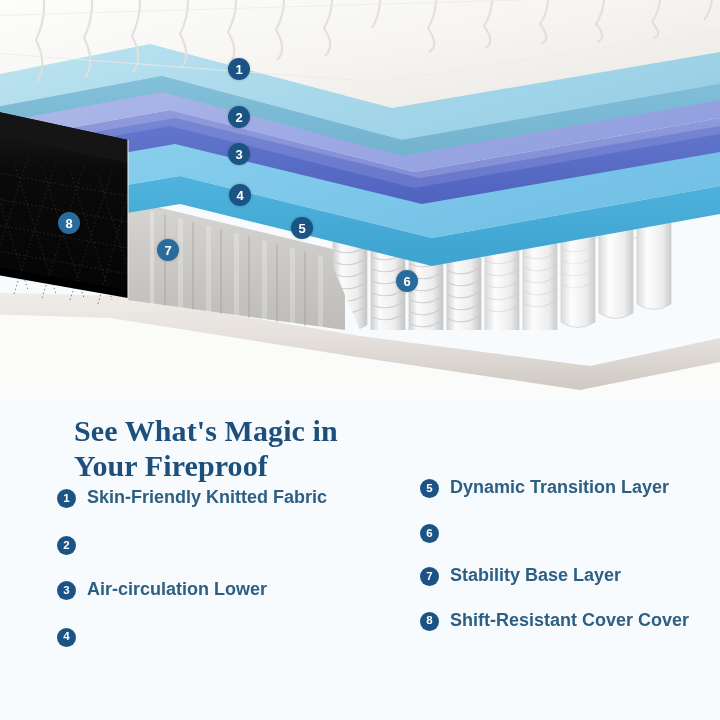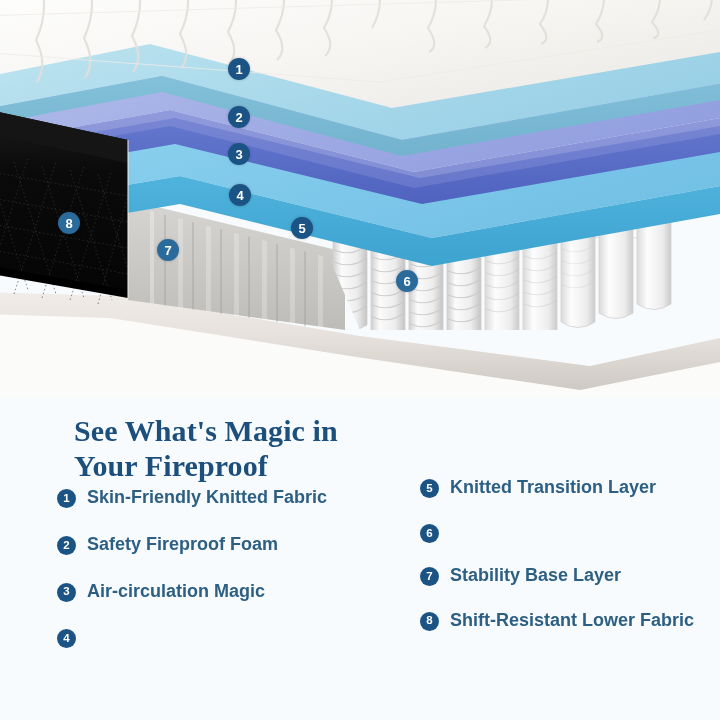--- a/index.html
+++ b/index.html
@@ -364,42 +364,41 @@
     <div>Your Fireproof</div>
   </div>
 
   <div class="col" id="col-left">
     <div class="item">
       <span class="item-badge">1</span>
       <span class="item-label">Skin-Friendly Knitted Fabric</span>
     </div>
     <div class="item">
       <span class="item-badge">2</span>
-      <span class="item-label">Safety Fireproof Foam</span>
     </div>
     <div class="item">
       <span class="item-badge">3</span>
-      <span class="item-label">Air-circulation Magic</span>
+      <span class="item-label">Air-circulation Lower</span>
     </div>
     <div class="item">
       <span class="item-badge">4</span>
     </div>
   </div>
 
   <div class="col" id="col-right">
     <div class="item">
       <span class="item-badge">5</span>
-      <span class="item-label">Knitted Transition Layer</span>
+      <span class="item-label">Dynamic Transition Layer</span>
     </div>
     <div class="item">
       <span class="item-badge">6</span>
     </div>
     <div class="item">
       <span class="item-badge">7</span>
       <span class="item-label">Stability Base Layer</span>
     </div>
     <div class="item">
       <span class="item-badge">8</span>
-      <span class="item-label">Shift-Resistant Lower Fabric</span>
+      <span class="item-label">Shift-Resistant Cover Cover</span>
     </div>
   </div>
 
 </div>
 
 </body></html>

